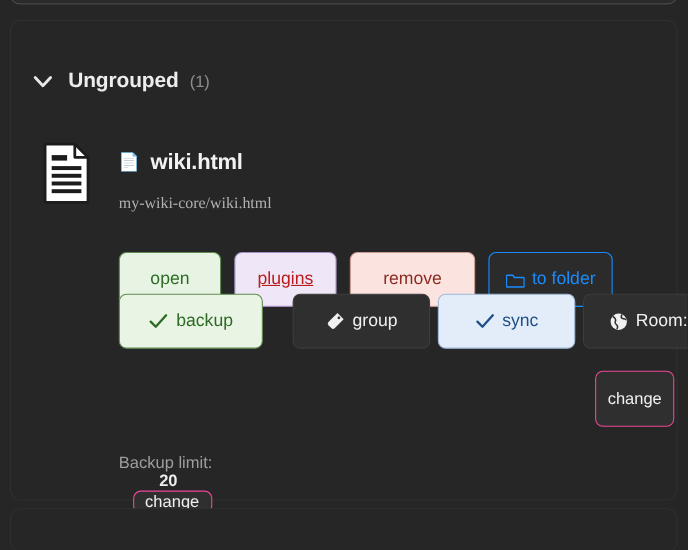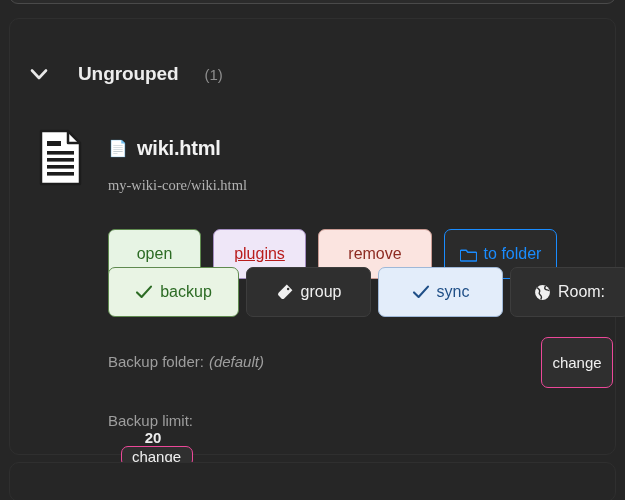--- a/index.html
+++ b/index.html
@@ -33,21 +33,21 @@
     background: #262626;
     border: 1px solid #2f2f2f;
     border-radius: 10px;
   }
 
   
   .group-header {
     position: absolute;
     left: 16px; top: 42px;
     display: flex; align-items: center;
-    gap: 26px;
+    gap: 10px;
     cursor: pointer;
   }
   .chevron { width: 26px; height: 26px; display: block; }
   .group-title {
     font-size: 19px; font-weight: bold; color: #ededed;
     letter-spacing: -0.1px;
   }
   .group-count {
     font-size: 15px; color: #8d8d8d;
   }
@@ -95,21 +95,21 @@
   }
   .btn .ico { display: inline-flex; align-items: center; line-height: 0; }
 
   .b-open    { width: 93px; background:#e7f4e4; border-color:#5f8a4f; color:#2c6b24; }
   .b-reveal  { width: 93px; background:#e2ecf9; border-color:#8fa6c4; color:#2d4d74; }
   .b-plugins { width: 93px; background:#efe7f8; border-color:#a38cc0; color:#b91c1c;text-decoration:underline; }
   .b-remove  { width: 114px; background:#fbe4e0; border-color:#c99a92; color:#8d2b22; }
   .b-folder  { width: 113px; background:#2b2b2b; border-color:#1a8cff; color:#1a8cff; }
 
   .b-backup  { width: 131px; background:#e9f4e4; border-color:#5f8a4f; color:#2c6b24; }
-  .b-group   { width: 125px; background:#2f2f2f; border-color:#3d3d3d; color:#f0f0f0; }
+  .b-group   { width: 125px; background:#2f2f2f; border-color:#3d3d3d; color:#f0f0f0;margin-left:20px; }
   .b-sync    { width: 125px; background:#e3edfa; border-color:#9fb8d8; color:#1f4f87; }
   .b-room    { width: 119px; background:#2f2f2f; border-color:#3d3d3d; color:#f0f0f0; }
 
   
   .setting-row {
     position: absolute;
     display: flex; align-items: center;
   }
   .row-folder { left: 98px; top: 334px; }
   .row-limit  { left: 98px; top: 409px; flex-direction: column; }
@@ -246,24 +246,20 @@
             <circle cx="8.5" cy="8.5" r="7.4" fill="#f0f0f0"></circle>
             <path d="M3.1 3.6 c2.4 1.6 3.1 3.4 2.2 4.9 c-.9 1.5 1 2.3 1.9 3.6
                      c.5 .8 .3 2 -.4 3.2" fill="none" stroke="#2f2f2f" stroke-width="1.4"></path>
             <path d="M11.6 1.8 c-.9 1.3 -1.2 2.6 -.3 3.4 c1 .9 2.8 .4 3.9 1.6" fill="none" stroke="#2f2f2f" stroke-width="1.4"></path>
           </svg>
         </span>
         <span>Room:</span>
       </button>
     </div>
 
-    <div class="setting-row row-folder">
-      <span class="setting-label">Backup folder:</span>
-      <span class="setting-value-italic">(default)</span>
-    </div>
     <button class="change-btn change-folder">
       <span>change</span>
     </button>
 
     <div class="setting-row row-limit">
       <span class="setting-label">Backup limit:</span>
       <span class="setting-value-bold">20</span>
       <button class="change-btn change-limit">
         <span>change</span>
       </button>

